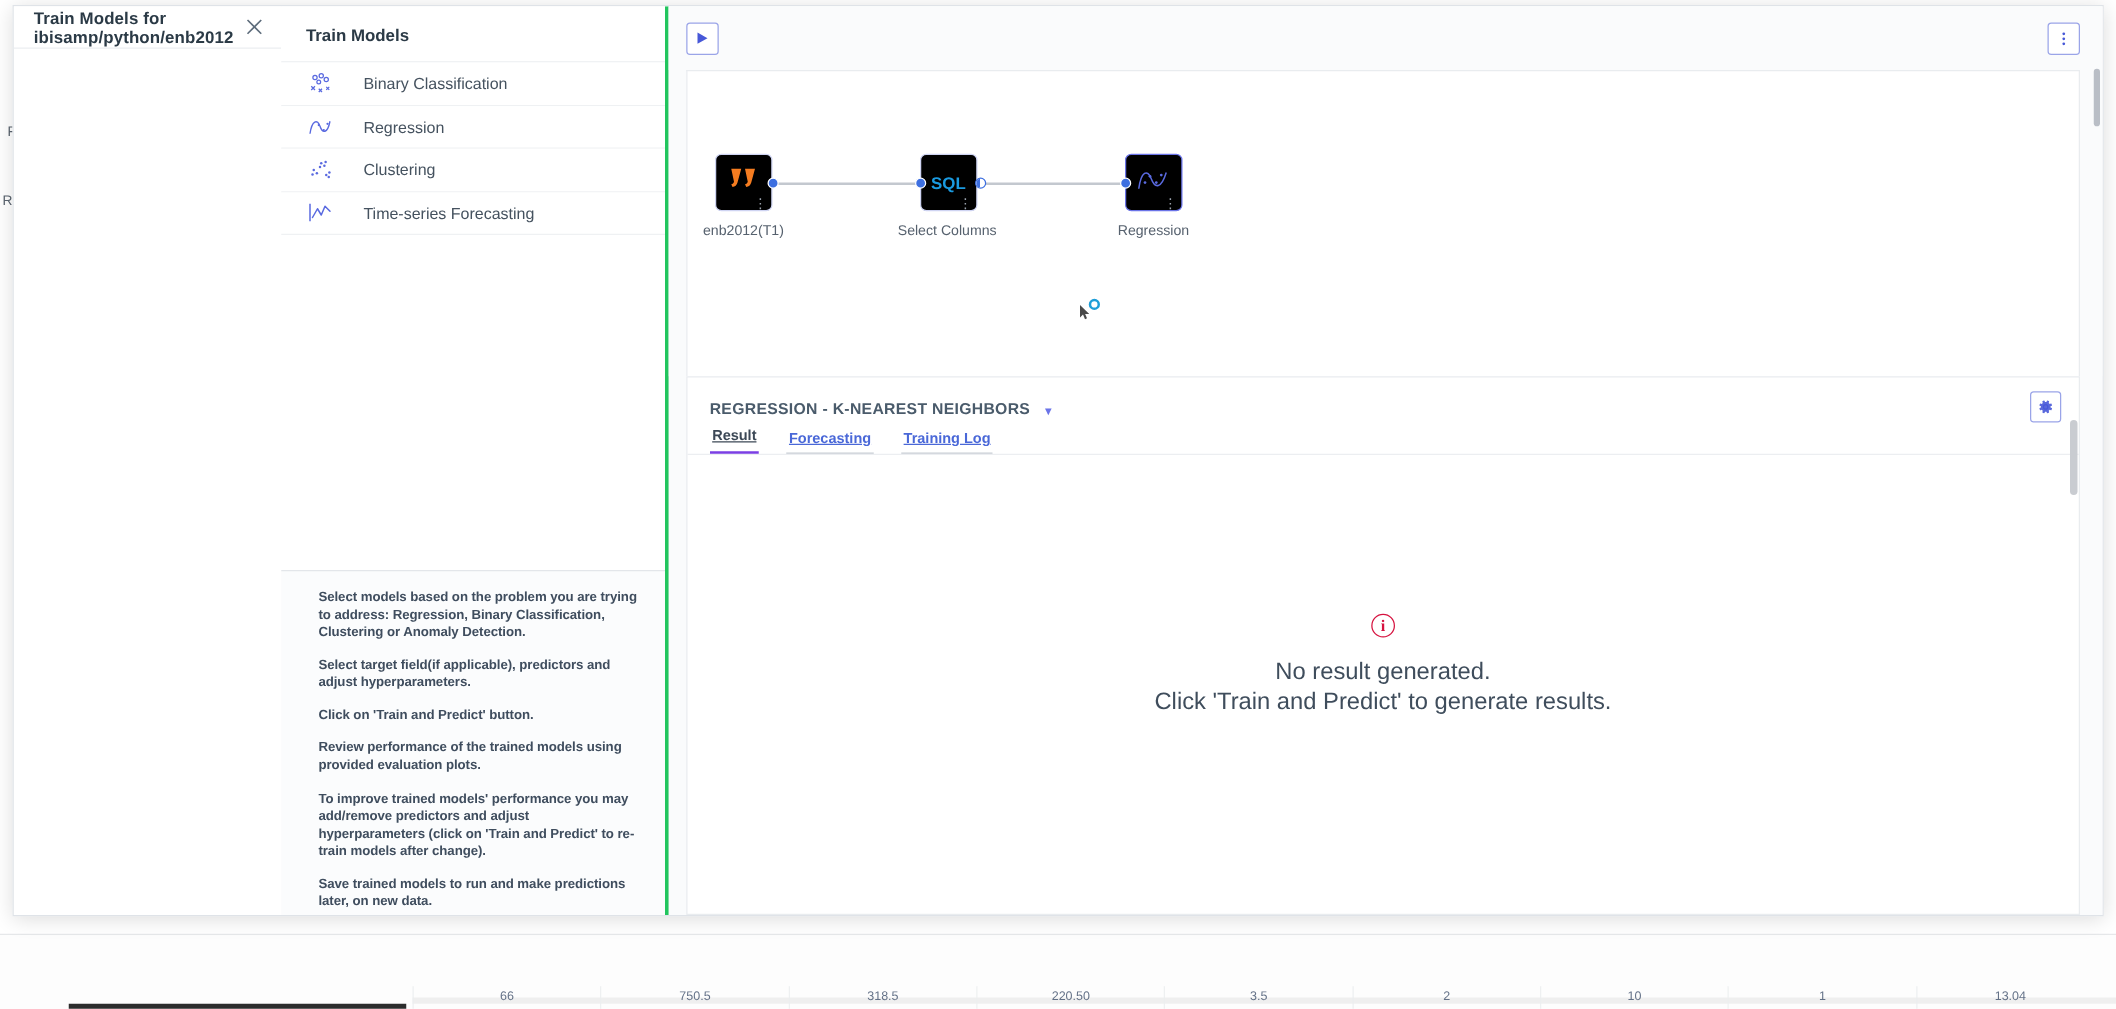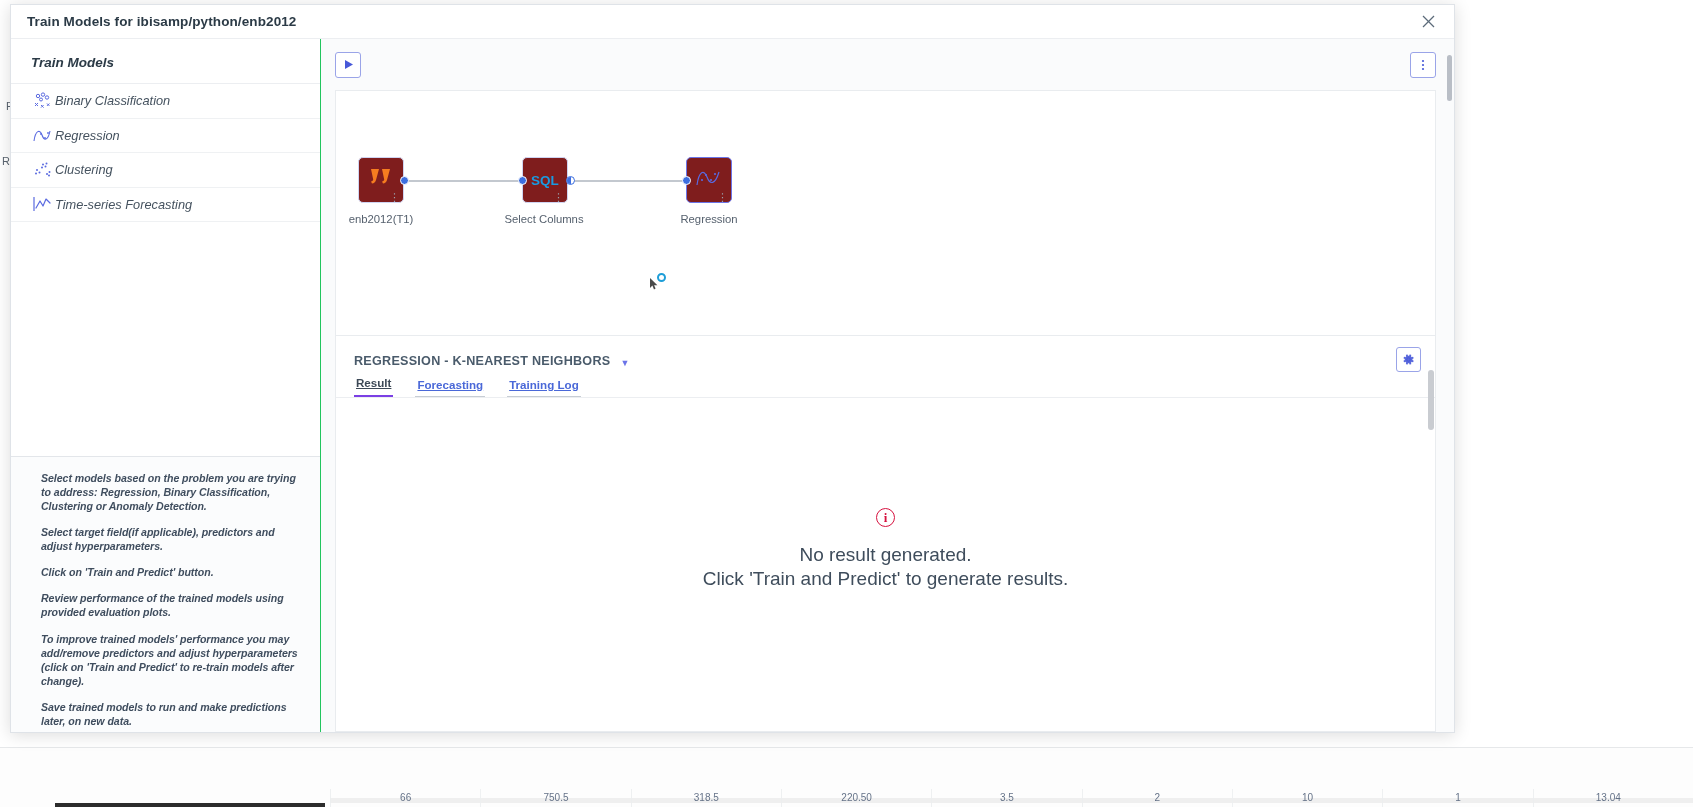--- a/index.html
+++ b/index.html
@@ -55,26 +55,25 @@
   .bg-scroll-track {
     position: absolute;
     left: 330px; right: 0; bottom: 4px; height: 5px;
     background: #efefef;
   }
 
   
   #modal {
     position: absolute;
     left: 10px; top: 4px;
-    width: 1445px; height: 729px;
+    width: 1673px; height: 729px;
     background: #ffffff;
     border: 1px solid #dfe3e8;
     box-shadow: 0 2px 16px rgba(0,0,0,.14);
     display: flex;
-    flex-direction: column;
     overflow: hidden;
   }
   .modal-header {
     height: 34px;
     flex: 0 0 34px;
     display: flex;
     align-items: center;
     padding: 0 14px 0 16px;
     border-bottom: 1px solid #eceef1;
     background: #ffffff;
@@ -98,40 +97,39 @@
   .modal-body {
     flex: 1;
     display: flex;
     min-height: 0;
   }
 
   
   .sidebar {
     width: 310px;
     flex: 0 0 310px;
-    border-right: 1px solid #22c55e;
+    border-right: 3px solid #22c55e;
     background: #ffffff;
     display: flex;
     flex-direction: column;
     min-height: 0;
-    font-style: italic;
   }
   .sidebar-title {
     padding: 16px 0 13px 20px;
     font-size: 13.5px;
     font-weight: bold;
     color: #2b3a46;
   }
   .sidebar-list {
     border-top: 1px solid #eceef1;
   }
   .sidebar-item {
     display: flex;
     align-items: center;
-    gap: 0;
+    gap: 22px;
     height: 34.5px;
     padding: 0 0 0 20px;
     border-bottom: 1px solid #eff1f3;
     cursor: pointer;
     background: #fff;
   }
   .sidebar-item .si-icon {
     width: 24px; height: 22px;
     flex: 0 0 24px;
     display: flex; align-items: center; justify-content: center;
@@ -198,21 +196,21 @@
     background: #ffffff;
     border: 1px solid #e9ecef;
     border-bottom: none;
     position: relative;
     overflow: hidden;
   }
 
   .node {
     position: absolute;
     width: 46px; height: 46px;
-    background: #7f1d1d;
+    background: #000000;
     border: 1px solid #cfd4f2;
     border-radius: 5px;
     display: flex;
     align-items: center;
     justify-content: center;
   }
   .node.selected { border-color: #6b74e8; border-width: 1.3px; }
   .node .node-menu {
     position: absolute;
     right: 3px; bottom: 1px;

